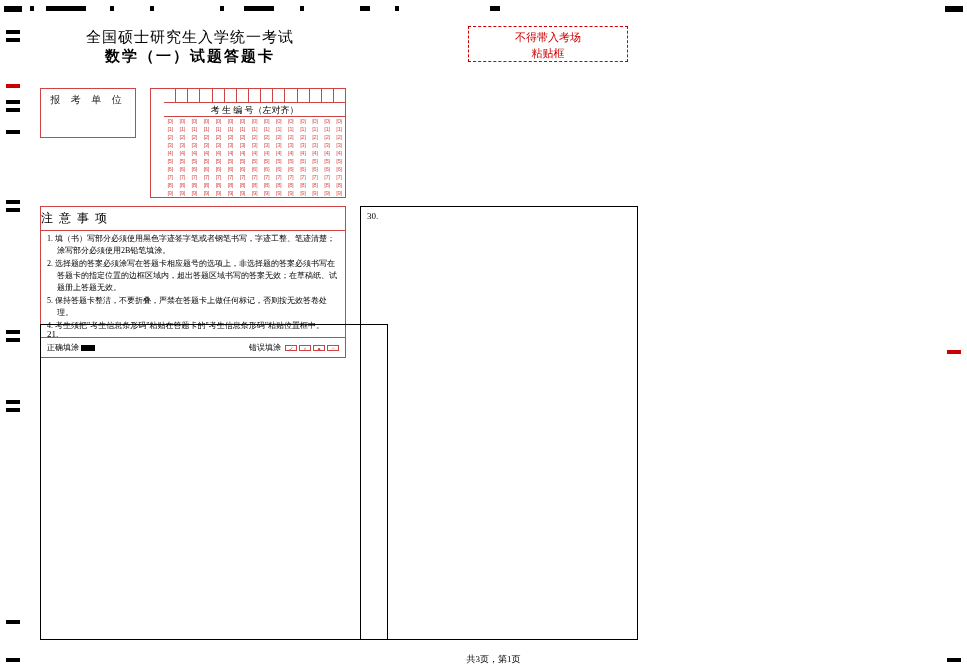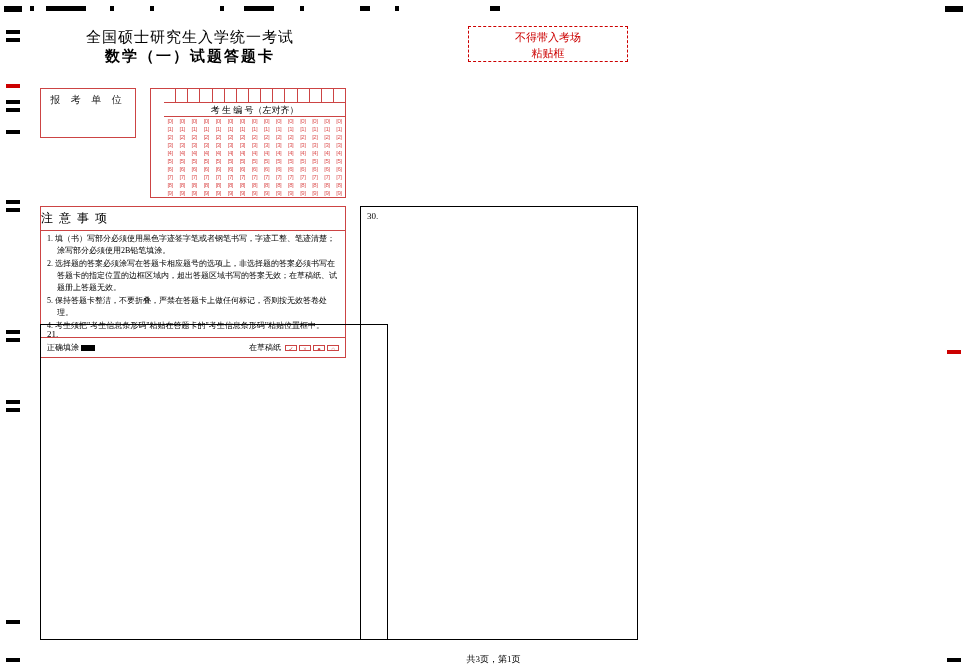--- a/index.html
+++ b/index.html
@@ -427,21 +427,21 @@
         <p>2. 选择题的答案必须涂写在答题卡相应题号的选项上，非选择题的答案必须书写在答题卡的指定位置的边框区域内，超出答题区域书写的答案无效；在草稿纸、试题册上答题无效。</p>
         <p>5. 保持答题卡整洁，不要折叠，严禁在答题卡上做任何标记，否则按无效答卷处理。</p>
         <p>4. 考生须把"考生信息条形码"粘贴在答题卡的"考生信息条形码"粘贴位置框中。</p>
       </div>
     <div class="fill-row">
       <span>
         <span>正确填涂</span>
         <span class="fill-sample filled"></span>
       </span>
       <span>
-        <span>在草稿纸</span>
+        <span>错误填涂</span>
         <span class="wrong-samples" id="wrong-samples"><span>✓</span><span>×</span><span>●</span><span>○</span></span>
       </span>
     </div>
   </div>
 
   <div class="panel panel21">
     <div class="qnum">21.</div>
   </div>
   <div class="panel panel22">
     <div class="qnum">30.</div>

